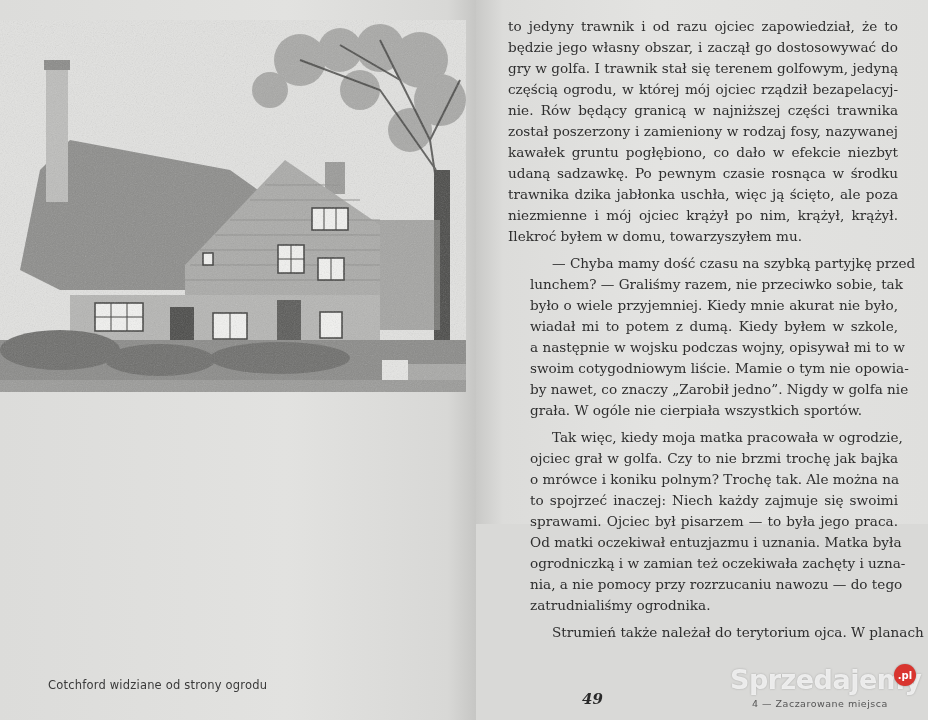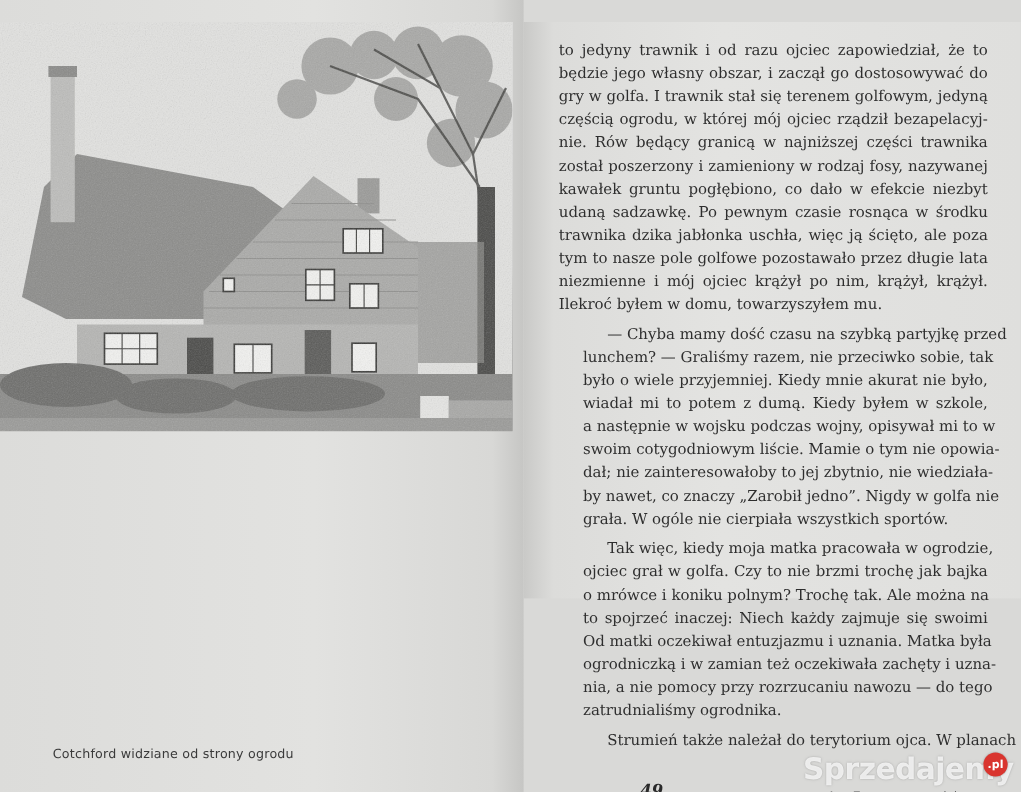--- a/index.html
+++ b/index.html
@@ -10,21 +10,20 @@
   }
   .spread { position:absolute; inset:0; display:flex; }
   .page-left {
     position:relative; width:476px; height:720px;
     background:linear-gradient(90deg,#dcdcda 0%,#e2e2e0 60%,#d8d8d6 94%,#c6c6c4 100%);
     text-align:right;
   }
   .page-right {
     position:relative; width:452px; height:524px;
     background:linear-gradient(90deg,#c9c9c7 0%,#dcdcda 6%,#e3e3e1 40%,#dfdfdd 100%);
-    margin-top:20px;
   }
   .photo {
     position:absolute; left:0; top:20px; width:466px; height:372px;
     overflow:hidden;
     background:linear-gradient(180deg,#e6e6e4 0%,#dedede 30%,#cfcfcd 60%,#8e8e8c 85%,#9c9c9a 100%);
   }
   .photo svg { position:absolute; inset:0; }
   .caption {
     position:absolute; left:48px; top:678px;
     font-family:"DejaVu Sans", sans-serif; font-size:11.5px; color:#3a3a3a;
@@ -166,40 +165,39 @@
       <p>
         <span class="line">to jedyny trawnik i od razu ojciec zapowiedział, że to</span>
         <span class="line">będzie jego własny obszar, i zaczął go dostosowywać do</span>
         <span class="line">gry w golfa. I trawnik stał się terenem golfowym, jedyną</span>
         <span class="line">częścią ogrodu, w której mój ojciec rządził bezapelacyj-</span>
         <span class="line">nie. Rów będący granicą w najniższej części trawnika</span>
         <span class="line">został poszerzony i zamieniony w rodzaj fosy, nazywanej</span>
         <span class="line">kawałek gruntu pogłębiono, co dało w efekcie niezbyt</span>
         <span class="line">udaną sadzawkę. Po pewnym czasie rosnąca w środku</span>
         <span class="line">trawnika dzika jabłonka uschła, więc ją ścięto, ale poza</span>
-        <span class="line">tym to nasze pole golfowe pozostawało przez długie lata</span>
         <span class="line">niezmienne i mój ojciec krążył po nim, krążył, krążył.</span>
         <span class="line last">Ilekroć byłem w domu, towarzyszyłem mu.</span>
       </p>
       <p class="indent">
         <span class="line" style="padding-left:22px">— Chyba mamy dość czasu na szybką partyjkę przed</span>
         <span class="line">lunchem? — Graliśmy razem, nie przeciwko sobie, tak</span>
         <span class="line">było o wiele przyjemniej. Kiedy mnie akurat nie było,</span>
         <span class="line">wiadał mi to potem z dumą. Kiedy byłem w szkole,</span>
         <span class="line">a następnie w wojsku podczas wojny, opisywał mi to w</span>
         <span class="line">swoim cotygodniowym liście. Mamie o tym nie opowia-</span>
-        <span class="line">dał; nie zainteresowałoby to jej zbytnio, nie wiedziała-</span>
         <span class="line">by nawet, co znaczy „Zarobił jedno”. Nigdy w golfa nie</span>
         <span class="line last">grała. W ogóle nie cierpiała wszystkich sportów.</span>
       </p>
       <p class="indent">
         <span class="line" style="padding-left:22px">Tak więc, kiedy moja matka pracowała w ogrodzie,</span>
         <span class="line">ojciec grał w golfa. Czy to nie brzmi trochę jak bajka</span>
         <span class="line">o mrówce i koniku polnym? Trochę tak. Ale można na</span>
         <span class="line">to spojrzeć inaczej: Niech każdy zajmuje się swoimi</span>
+        <span class="line">sprawami. Ojciec był pisarzem — to była jego praca.</span>
         <span class="line">Od matki oczekiwał entuzjazmu i uznania. Matka była</span>
         <span class="line">ogrodniczką i w zamian też oczekiwała zachęty i uzna-</span>
         <span class="line">nia, a nie pomocy przy rozrzucaniu nawozu — do tego</span>
         <span class="line last">zatrudnialiśmy ogrodnika.</span>
       </p>
       <p class="indent">
         <span class="line" style="padding-left:22px">Strumień także należał do terytorium ojca. W planach</span>
 
       </p>
     </div>

